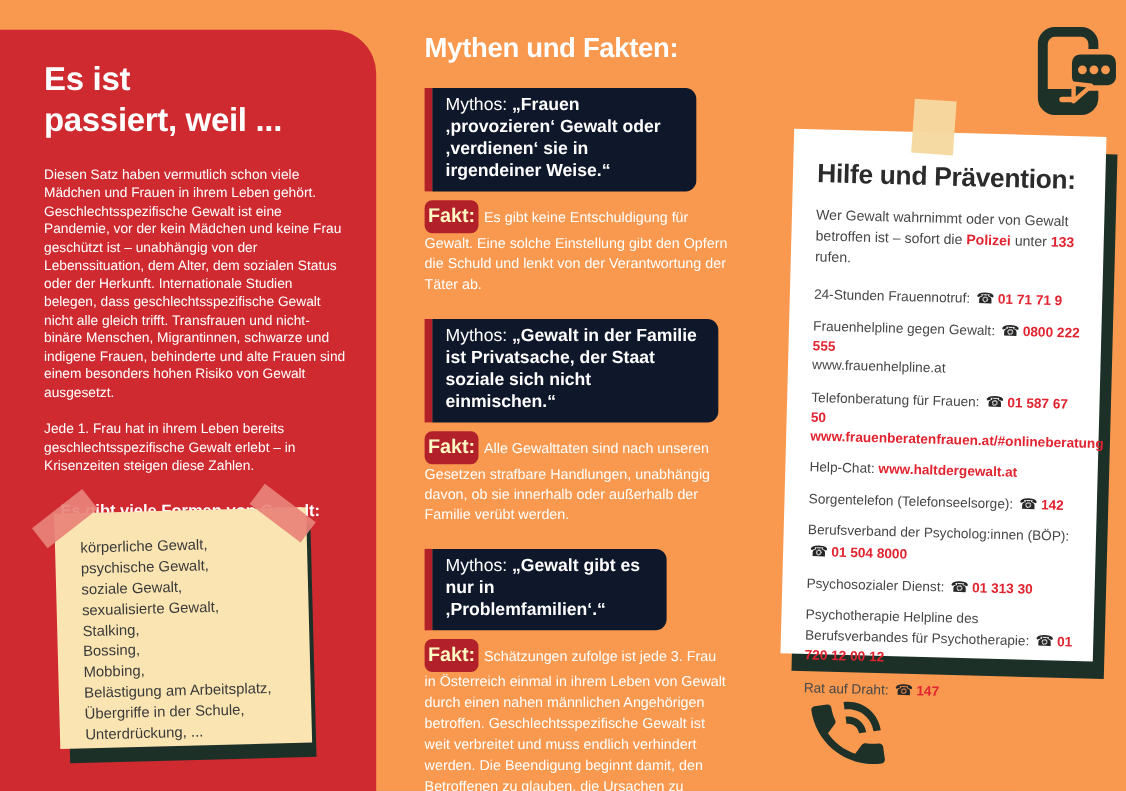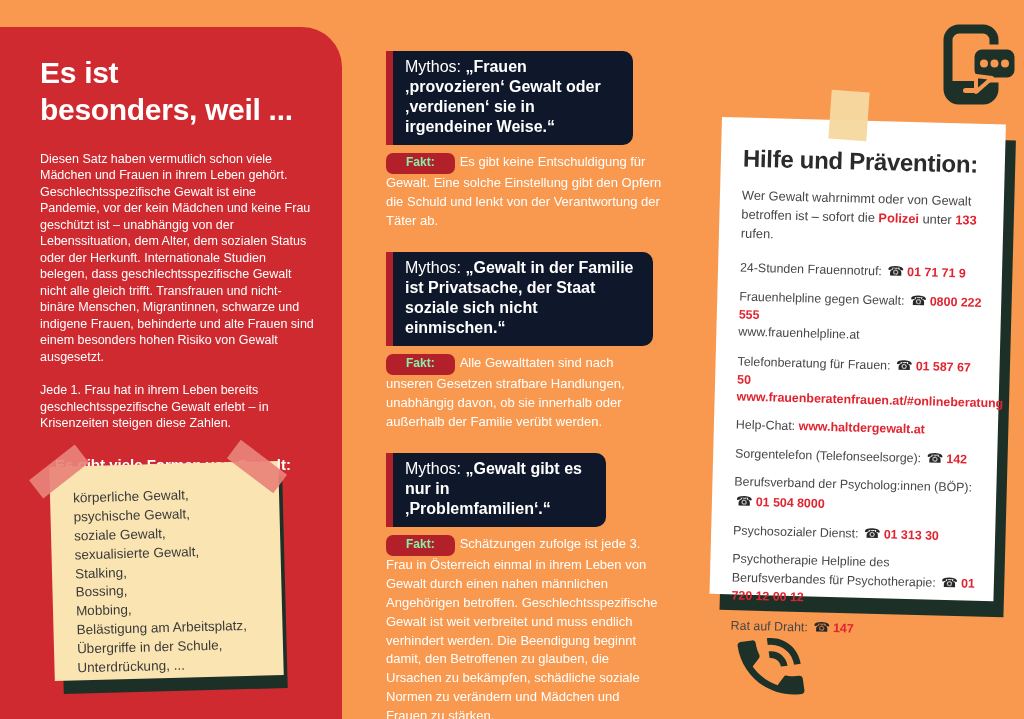--- a/index.html
+++ b/index.html
@@ -44,22 +44,22 @@
     background:#0f172a; border-radius:0 10px 10px 0; padding:6px 12px 8px;
     color:#fff; font-size:16px; line-height:1.25;
   }
   .myth-1 .myth-box { width:240px; }
   .myth-2 .myth-box { width:260px; }
   .myth-3 .myth-box { width:213px; }
   .myth-label { font-weight:normal; }
   .myth-quote { font-weight:bold; }
   .fact { margin-top:8px; color:#fff; font-size:13px; line-height:1.45; }
   .fakt-chip {
-    display:inline-block; background:#B2202A; color:#86efac; font-weight:bold;
-    font-size:12px; padding:1px 20px 3px; border-radius:7px; margin-right:5px;
+    display:inline-block; background:#B2202A; color:#fef9c3; font-weight:bold;
+    font-size:18px; padding:1px 3px 3px; border-radius:7px; margin-right:5px;
   }
 
   
   .card-shadow {
     position:absolute; left:732px; top:133px; width:284px; height:477px;
     background:#1C3028; transform:rotate(1.5deg); transform-origin:top left;
   }
   .card {
     position:absolute; left:722px; top:117px; width:284px; height:477px;
     background:#FFFFFF; transform:rotate(1.5deg); transform-origin:top left;
@@ -78,21 +78,21 @@
 
   .icon-chat  { position:absolute; left:942px; top:24px; width:78px; height:82px; }
   .icon-phone { position:absolute; left:731px; top:628px; width:80px; height:80px; transform:rotate(-8deg); }
 </style>
 </head>
 <body>
 
 <div class="page">
 
   <div class="red-panel">
-    <h1 class="lp-title"><span>Es ist</span><br><span>besonders, weil ...</span></h1>
+    <h1 class="lp-title"><span>Es ist</span><br><span>passiert, weil ...</span></h1>
     <p class="lp-par">Diesen Satz haben vermutlich schon viele Mädchen und Frauen in ihrem Leben gehört. Geschlechtsspezifische Gewalt ist eine Pandemie, vor der kein Mädchen und keine Frau geschützt ist – unabhängig von der Lebenssituation, dem Alter, dem sozialen Status oder der Herkunft. Internationale Studien belegen, dass geschlechtsspezifische Gewalt nicht alle gleich trifft. Transfrauen und nicht-binäre Menschen, Migrantinnen, schwarze und indigene Frauen, behinderte und alte Frauen sind einem besonders hohen Risiko von Gewalt ausgesetzt.</p>
     <p class="lp-par2">Jede 1. Frau hat in ihrem Leben bereits geschlechtsspezifische Gewalt erlebt – in Krisenzeiten steigen diese Zahlen.</p>
     <h2 class="lp-sub">Es gibt viele Formen von Gewalt:</h2>
   </div>
 
   <div class="note-shadow"></div>
   <div class="note">
     <div>
         <div class="note-line">körperliche Gewalt,</div>
         <div class="note-line">psychische Gewalt,</div>
@@ -103,20 +103,21 @@
         <div class="note-line">Mobbing,</div>
         <div class="note-line">Belästigung am Arbeitsplatz,</div>
         <div class="note-line">Übergriffe in der Schule,</div>
         <div class="note-line">Unterdrückung, ...</div>
       </div>
   </div>
   <div class="tape tape-left"></div>
   <div class="tape tape-right"></div>
 
   <div class="mid">
+    <h2 class="mid-title">Mythen und Fakten:</h2>
 
     <div class="myth myth-1">
       <div class="myth-bar"></div>
       <div class="myth-box"><span class="myth-label">Mythos:</span> <b class="myth-quote">„Frauen ‚provozieren‘ Gewalt oder ‚verdienen‘ sie in irgendeiner Weise.“</b></div>
     </div>
     <p class="fact"><span class="fakt-chip">Fakt:</span><span>Es gibt keine Entschuldigung für Gewalt. Eine solche Einstellung gibt den Opfern die Schuld und lenkt von der Verantwortung der Täter ab.</span></p>
 
     <div class="myth myth-2">
       <div class="myth-bar"></div>
       <div class="myth-box"><span class="myth-label">Mythos:</span> <b class="myth-quote">„Gewalt in der Familie ist Privatsache, der Staat soziale sich nicht einmischen.“</b></div>

